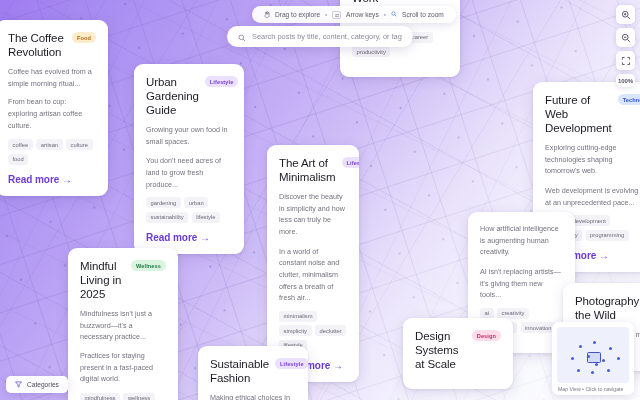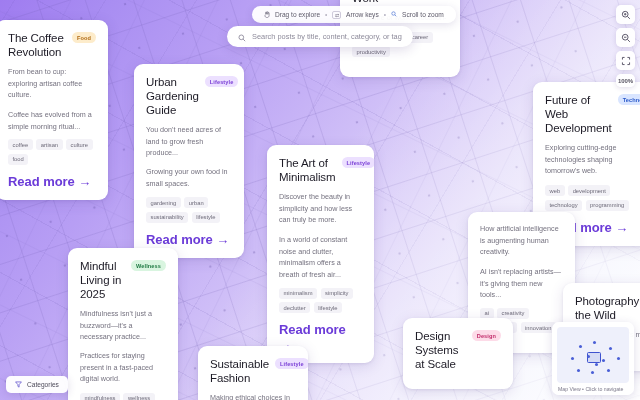--- a/index.html
+++ b/index.html
@@ -101,29 +101,29 @@
     font-size: 7.2px; color: #74717f; line-height: 1.62; margin-bottom: 8px;
   }
   .excerpt.second { margin-bottom: 7px; }
   .tags { display: flex; flex-wrap: wrap; gap: 3.5px; margin-bottom: 9px; }
   .tag {
     font-size: 5.8px; color: #6d6a79;
     background: #f3f2f7; border-radius: 3px; padding: 2.5px 4.5px;
     white-space: nowrap;
   }
   .readmore {
-    font-size: 13px; font-weight: bold; color: #6b3bd8; letter-spacing: -.05px;
+    font-size: 10px; font-weight: bold; color: #6b3bd8; letter-spacing: -.05px;
   }
 
   
   #card-coffee      { left:  -4px; top:  20px; width: 112px; }
   #card-future-work { left: 340px; top: -34px; width: 120px; }
   #card-urban       { left: 134px; top:  64px; width: 110px; }
   #card-webdev      { left: 533px; top:  82px; width: 118px; }
-  #card-minimalism  { left: 267px; top: 145px; width: 107px; }
+  #card-minimalism  { left: 267px; top: 145px; width: 92px; }
   #card-ai          { left: 468px; top: 212px; width: 107px; }
   #card-mindful     { left:  68px; top: 248px; width: 110px; }
   #card-photo       { left: 563px; top: 283px; width: 112px; }
   #card-design      { left: 403px; top: 318px; width: 110px; }
   #card-fashion     { left: 198px; top: 346px; width: 110px; }
 
   
   #hint-pill {
     position: absolute; left: 252px; top: 6px;
     background: rgba(255,255,255,.95);
@@ -239,53 +239,54 @@
     <span class="tag">career</span>
     <span class="tag">productivity</span>
   </div>
 </div>
 
 <div class="card" id="card-coffee">
   <div class="card-head">
     <div class="card-title">The Coffee Revolution</div>
     <span class="badge b-food">Food</span>
   </div>
+  <div class="excerpt second">Coffee has evolved from a simple morning ritual...</div>
   <div class="excerpt">From bean to cup: exploring artisan coffee culture.</div>
-  <div class="excerpt second">Coffee has evolved from a simple morning ritual...</div>
   <div class="tags">
     <span class="tag">coffee</span>
     <span class="tag">artisan</span>
     <span class="tag">culture</span>
     <span class="tag">food</span>
   </div>
   <div class="readmore">Read more →</div>
 </div>
 
 <div class="card" id="card-urban">
   <div class="card-head">
     <div class="card-title">Urban Gardening Guide</div>
     <span class="badge b-lifestyle">Lifestyle</span>
   </div>
+  <div class="excerpt">Growing your own food in small spaces.</div>
   <div class="excerpt second">You don't need acres of land to grow fresh produce...</div>
-  <div class="excerpt">Growing your own food in small spaces.</div>
   <div class="tags">
     <span class="tag">gardening</span>
     <span class="tag">urban</span>
     <span class="tag">sustainability</span>
     <span class="tag">lifestyle</span>
   </div>
   <div class="readmore">Read more →</div>
 </div>
 
 <div class="card" id="card-webdev">
   <div class="card-head">
     <div class="card-title">Future of Web Development</div>
     <span class="badge b-technology">Technology</span>
   </div>
   <div class="excerpt">Exploring cutting-edge technologies shaping tomorrow's web.</div>
+  <div class="excerpt second">Web development is evolving at an unprecedented pace...</div>
   <div class="tags">
     <span class="tag">web</span>
     <span class="tag">development</span>
     <span class="tag">technology</span>
     <span class="tag">programming</span>
   </div>
   <div class="readmore">Read more →</div>
 </div>
 
 <div class="card" id="card-minimalism">

